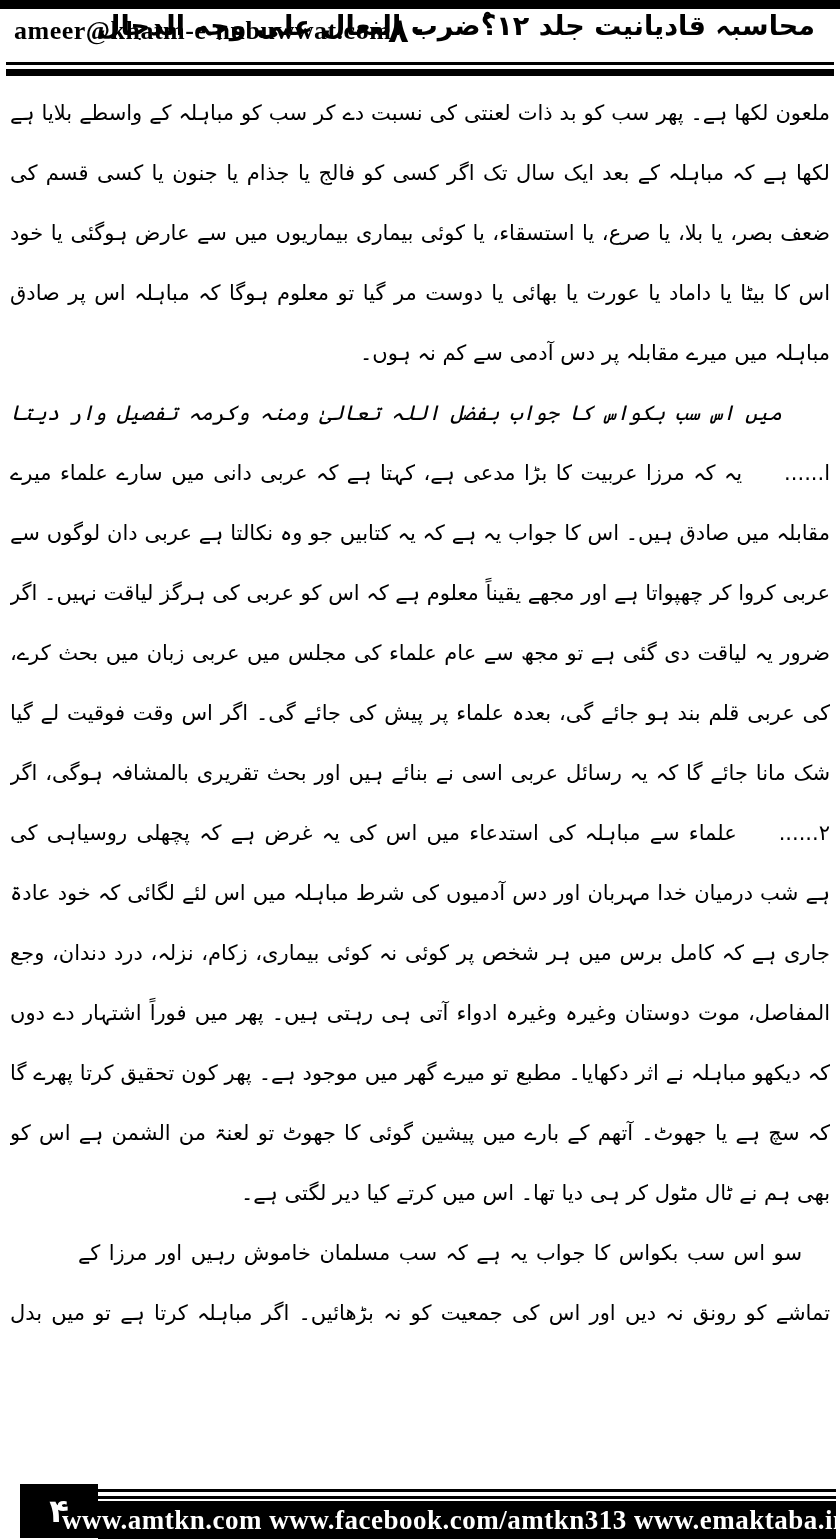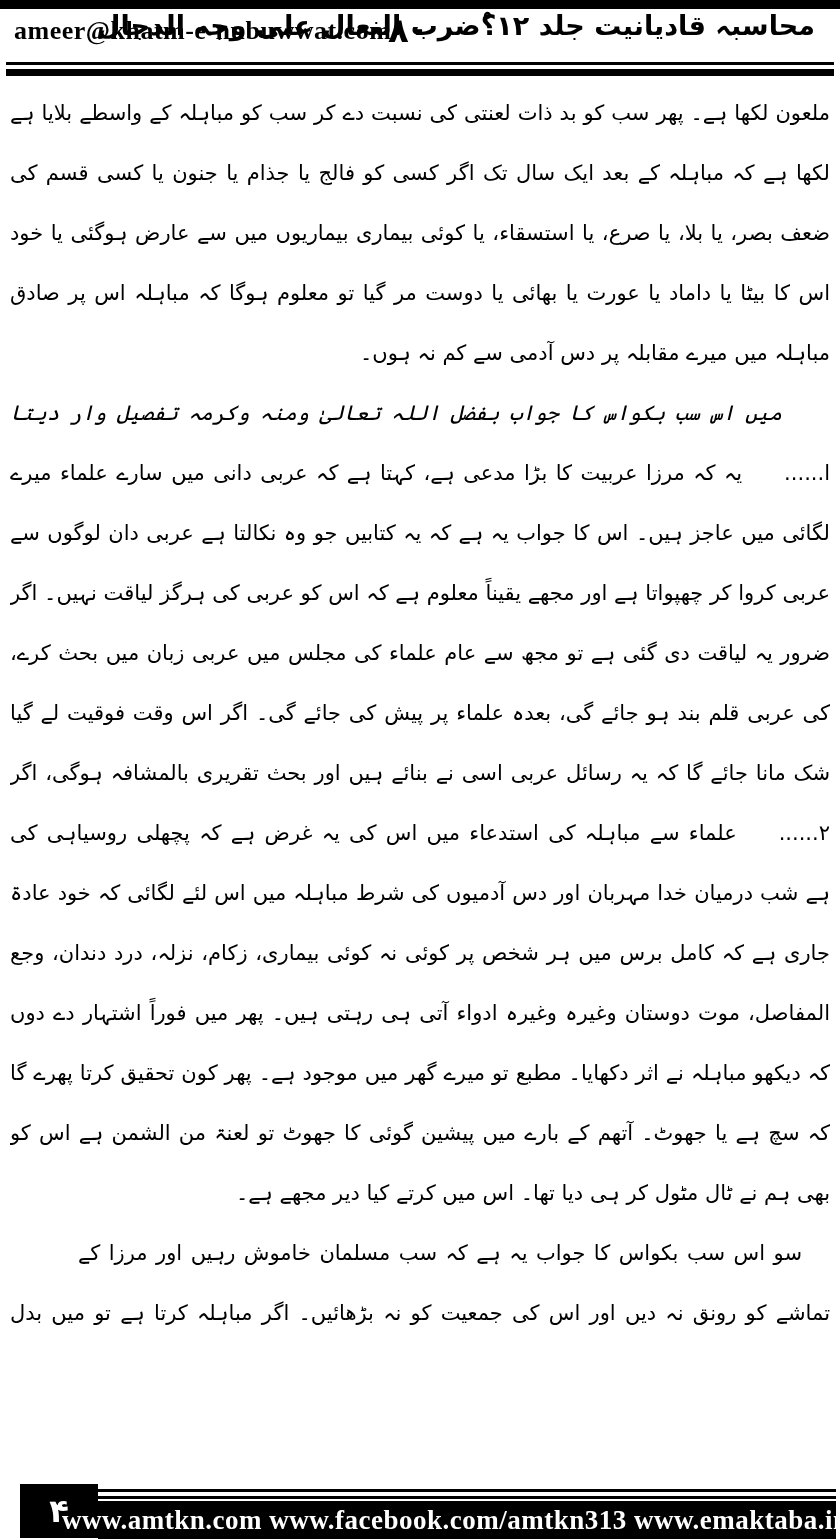--- a/index.html
+++ b/index.html
@@ -69,32 +69,32 @@
   <div class="header-rule"></div>
 
   <div class="body-text">
     <div class="line justify">ملعون لکھا ہے۔ پھر سب کو بد ذات لعنتی کی نسبت دے کر سب کو مباہلہ کے واسطے بلایا ہے اور</div>
     <div class="line justify">لکھا ہے کہ مباہلہ کے بعد ایک سال تک اگر کسی کو فالج یا جذام یا جنون یا کسی قسم کی بیماری</div>
     <div class="line justify">ضعف بصر، یا بلا، یا صرع، یا استسقاء، یا کوئی بیماری بیماریوں میں سے عارض ہوگئی یا خود مر گیا یا</div>
     <div class="line justify">اس کا بیٹا یا داماد یا عورت یا بھائی یا دوست مر گیا تو معلوم ہوگا کہ مباہلہ اس پر صادق ہوا۔</div>
     <div class="line">مباہلہ میں میرے مقابلہ پر دس آدمی سے کم نہ ہوں۔</div>
     <div class="line justify indent">میں اس سب بکواس کا جواب بفضل اللہ تعالیٰ ومنہ وکرمہ تفصیل وار دیتا ہوں۔</div>
     <div class="line justify">ا......  یہ کہ مرزا عربیت کا بڑا مدعی ہے، کہتا ہے کہ عربی دانی میں سارے علماء میرے</div>
-    <div class="line justify">لگائی میں عاجز ہیں۔ اس کا جواب یہ ہے کہ یہ کتابیں جو وہ نکالتا ہے عربی دان لوگوں سے</div>
+    <div class="line justify">مقابلہ میں صادق ہیں۔ اس کا جواب یہ ہے کہ یہ کتابیں جو وہ نکالتا ہے عربی دان لوگوں سے</div>
     <div class="line justify">عربی کروا کر چھپواتا ہے اور مجھے یقیناً معلوم ہے کہ اس کو عربی کی ہرگز لیاقت نہیں۔ اگر اس کو</div>
     <div class="line justify">ضرور یہ لیاقت دی گئی ہے تو مجھ سے عام علماء کی مجلس میں عربی زبان میں بحث کرے، دونوں</div>
     <div class="line justify">کی عربی قلم بند ہو جائے گی، بعدہ علماء پر پیش کی جائے گی۔ اگر اس وقت فوقیت لے گیا تو بے</div>
     <div class="line justify">شک مانا جائے گا کہ یہ رسائل عربی اسی نے بنائے ہیں اور بحث تقریری بالمشافہ ہوگی، اگر</div>
     <div class="line justify">۲......  علماء سے مباہلہ کی استدعاء میں اس کی یہ غرض ہے کہ پچھلی روسیاہی کی کچھ کمی</div>
     <div class="line justify">ہے شب درمیان خدا مہربان اور دس آدمیوں کی شرط مباہلہ میں اس لئے لگائی کہ خود عادۃ اللہ</div>
     <div class="line justify">جاری ہے کہ کامل برس میں ہر شخص پر کوئی نہ کوئی بیماری، زکام، نزلہ، درد دندان، وجع</div>
     <div class="line justify">المفاصل، موت دوستان وغیرہ وغیرہ ادواء آتی ہی رہتی ہیں۔ پھر میں فوراً اشتہار دے دوں گا</div>
     <div class="line justify">کہ دیکھو مباہلہ نے اثر دکھایا۔ مطبع تو میرے گھر میں موجود ہے۔ پھر کون تحقیق کرتا پھرے گا</div>
     <div class="line justify">کہ سچ ہے یا جھوٹ۔ آتھم کے بارے میں پیشین گوئی کا جھوٹ تو لعنۃ من الشمن ہے اس کو</div>
-    <div class="line">بھی ہم نے ٹال مٹول کر ہی دیا تھا۔ اس میں کرتے کیا دیر مجھے ہے۔</div>
+    <div class="line">بھی ہم نے ٹال مٹول کر ہی دیا تھا۔ اس میں کرتے کیا دیر لگتی ہے۔</div>
     <div class="line justify indent-sm">سو اس سب بکواس کا جواب یہ ہے کہ سب مسلمان خاموش رہیں اور مرزا کے</div>
     <div class="line justify">تماشے کو رونق نہ دیں اور اس کی جمعیت کو نہ بڑھائیں۔ اگر مباہلہ کرتا ہے تو میں بدل وجان</div>
   </div>
 
   <div class="footer-pagebox">
     <span>۴</span>
   </div>
   <div class="footer-lines"></div>
   <div class="footer-bar">
     <span>www.amtkn.com www.facebook.com/amtkn313 www.emaktaba.info</span>

